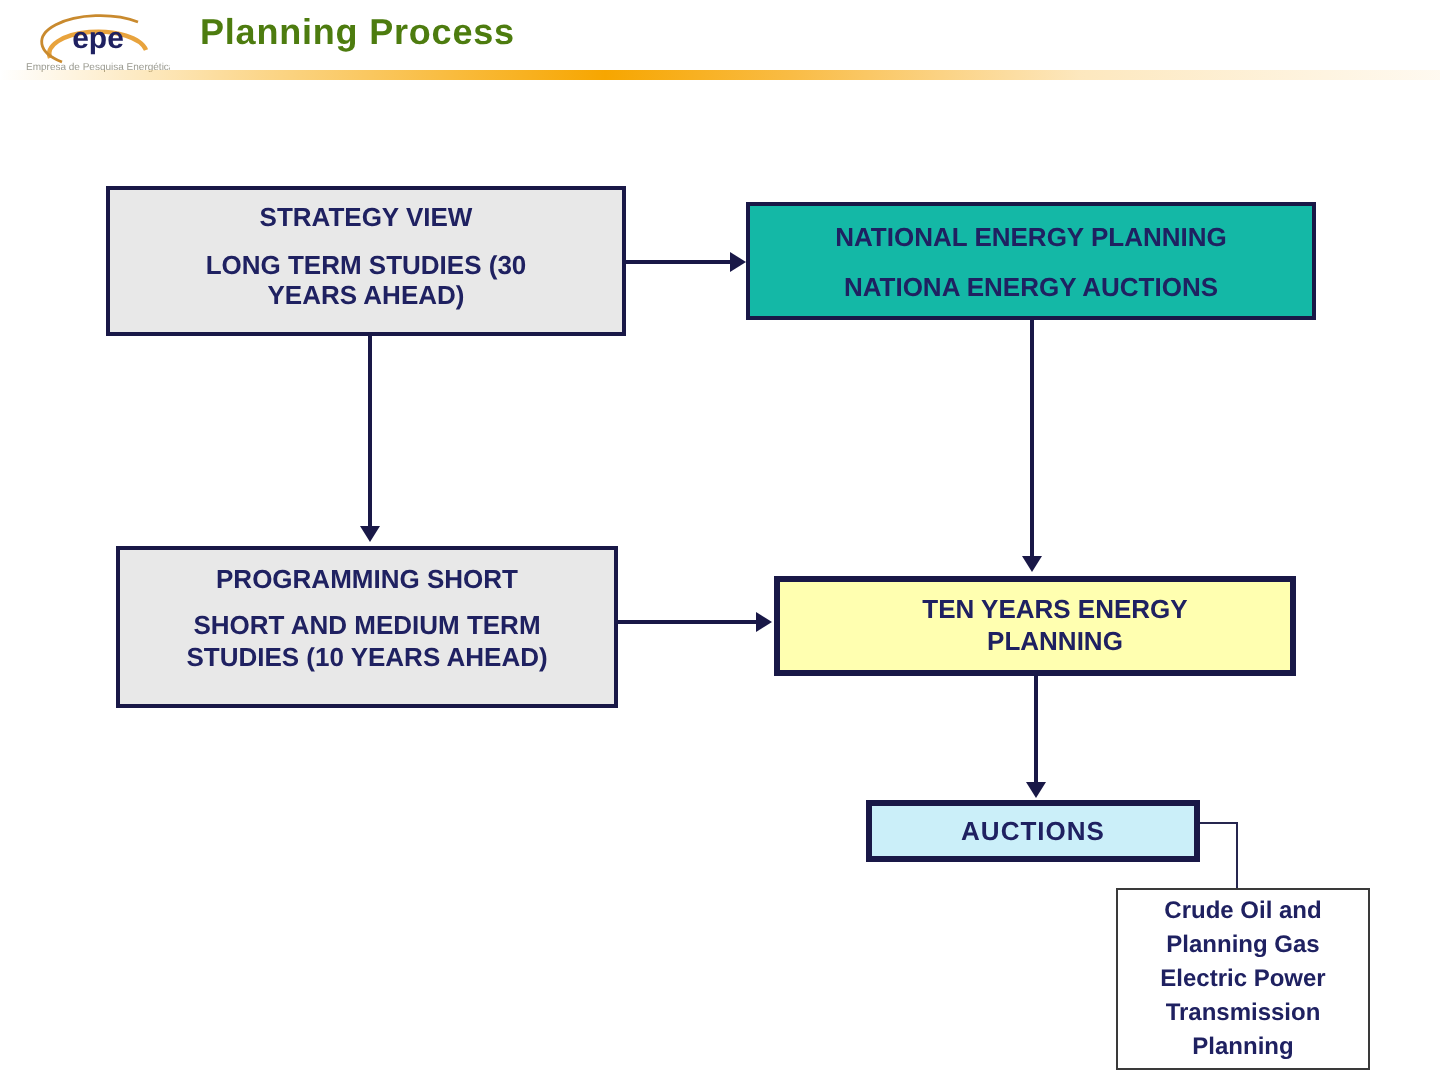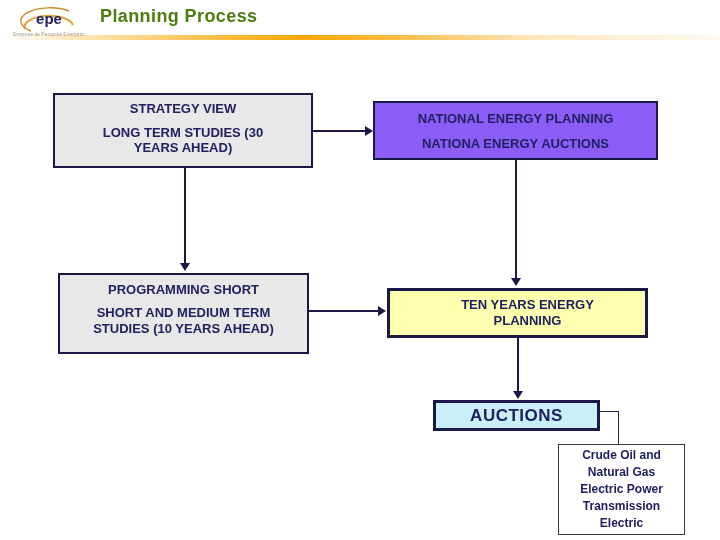--- a/index.html
+++ b/index.html
@@ -36,38 +36,38 @@
       rgba(249,188,69,0.35) 75%,
       rgba(249,188,69,0.08) 100%);
   }
   
   .box{
     position:absolute;box-sizing:border-box;
     color:#1F2161;font-weight:bold;text-align:center;
     display:flex;flex-direction:column;align-items:center;
   }
   .box-gray{background:#E8E8E8;border:2px solid #191847;align-items:center;}
-  .box-yellow{background:#8b5cf6;border:2px solid #191847;}
+  .box-yellow{background:#14b8a6;border:2px solid #191847;}
   .box-yellow-thick{background:#FFFFB0;border:3px solid #191847;}
   .box-cyan{background:#CBEFF9;border:3px solid #191847;}
   .box-white{background:#ffffff;border:1px solid #3a3a3a;}
 
   .strategy-box{left:53px;top:93px;width:260px;height:75px;font-size:13px;padding-top:6px;}
   .strategy-box .body{margin-top:9px;max-width:200px;line-height:15px;}
 
   .national-box{left:373px;top:101px;width:285px;height:59px;font-size:13px;padding-top:8px;}
   .national-box .l2{margin-top:10px;}
 
   .programming-box{left:58px;top:273px;width:251px;height:81px;font-size:13px;padding-top:7px;}
   .programming-box .body{margin-top:8px;max-width:222px;line-height:16px;}
 
   .tenyears-box{left:387px;top:288px;width:261px;height:50px;font-size:13px;justify-content:center;padding-left:20px;}
   .tenyears-box .label{max-width:185px;line-height:16px;}
 
-  .auctions-box{left:433px;top:400px;width:167px;height:31px;font-size:17px;justify-content:center;letter-spacing:0.5px;}
+  .auctions-box{left:433px;top:400px;width:167px;height:31px;font-size:13px;justify-content:center;letter-spacing:0.5px;}
 
   .sectors-box{left:558px;top:444px;width:127px;height:91px;font-size:12px;justify-content:center;line-height:17px;}
 
   
   .line{position:absolute;background:#191847;}
   .thin-line{position:absolute;background:#26264f;}
   .ah-right{
     position:absolute;width:0;height:0;
     border-top:5px solid transparent;border-bottom:5px solid transparent;
     border-left:8px solid #191847;
@@ -113,24 +113,24 @@
   <div class="box box-yellow-thick tenyears-box">
     <div class="label">TEN YEARS ENERGY PLANNING</div>
   </div>
 
   <div class="box box-cyan auctions-box">
     <div class="label">AUCTIONS</div>
   </div>
 
   <div class="box box-white sectors-box">
     <div>Crude Oil and</div>
-    <div>Natural Gas</div>
+    <div>Planning Gas</div>
     <div>Electric Power</div>
     <div>Transmission</div>
-    <div>Electric</div>
+    <div>Planning</div>
   </div>
 
   <div class="line" style="left:313px;top:130px;width:53px;height:2px;"></div>
   <div class="ah-right" style="left:365px;top:126px;"></div>
 
   <div class="line" style="left:184px;top:168px;width:2px;height:96px;"></div>
   <div class="ah-down" style="left:180px;top:263px;"></div>
 
   <div class="line" style="left:515px;top:160px;width:2px;height:119px;"></div>
   <div class="ah-down" style="left:511px;top:278px;"></div>

